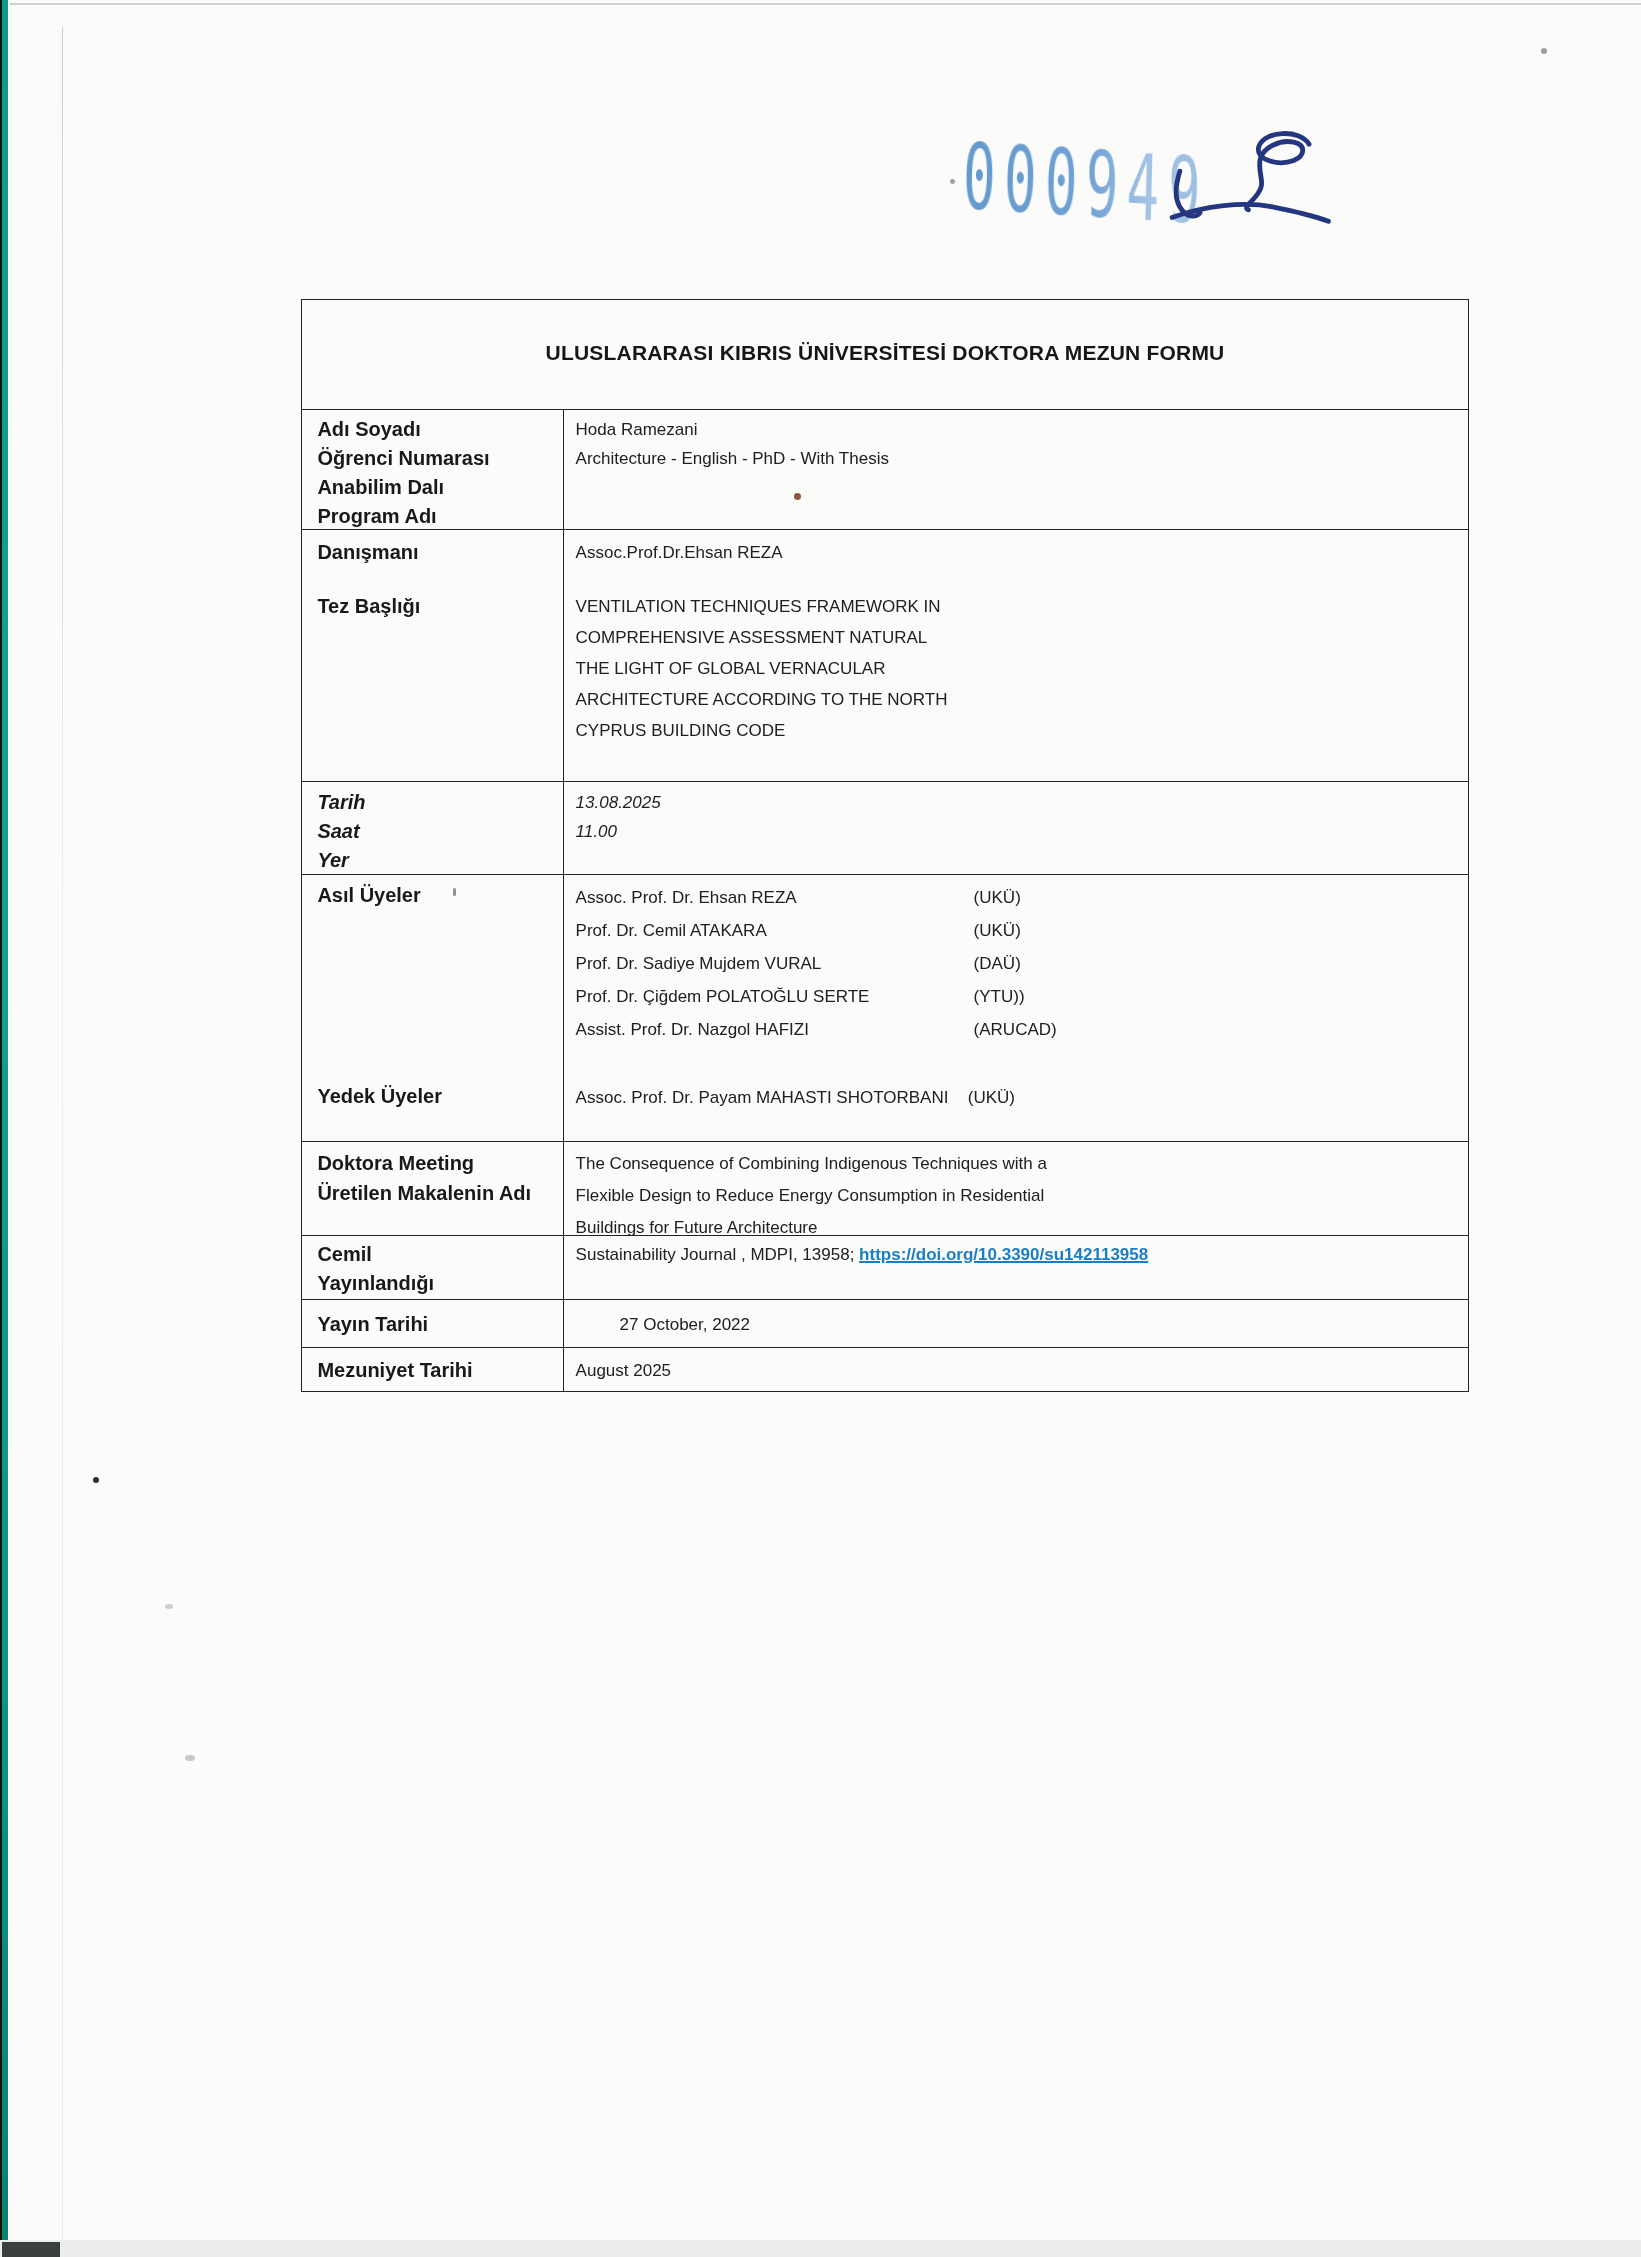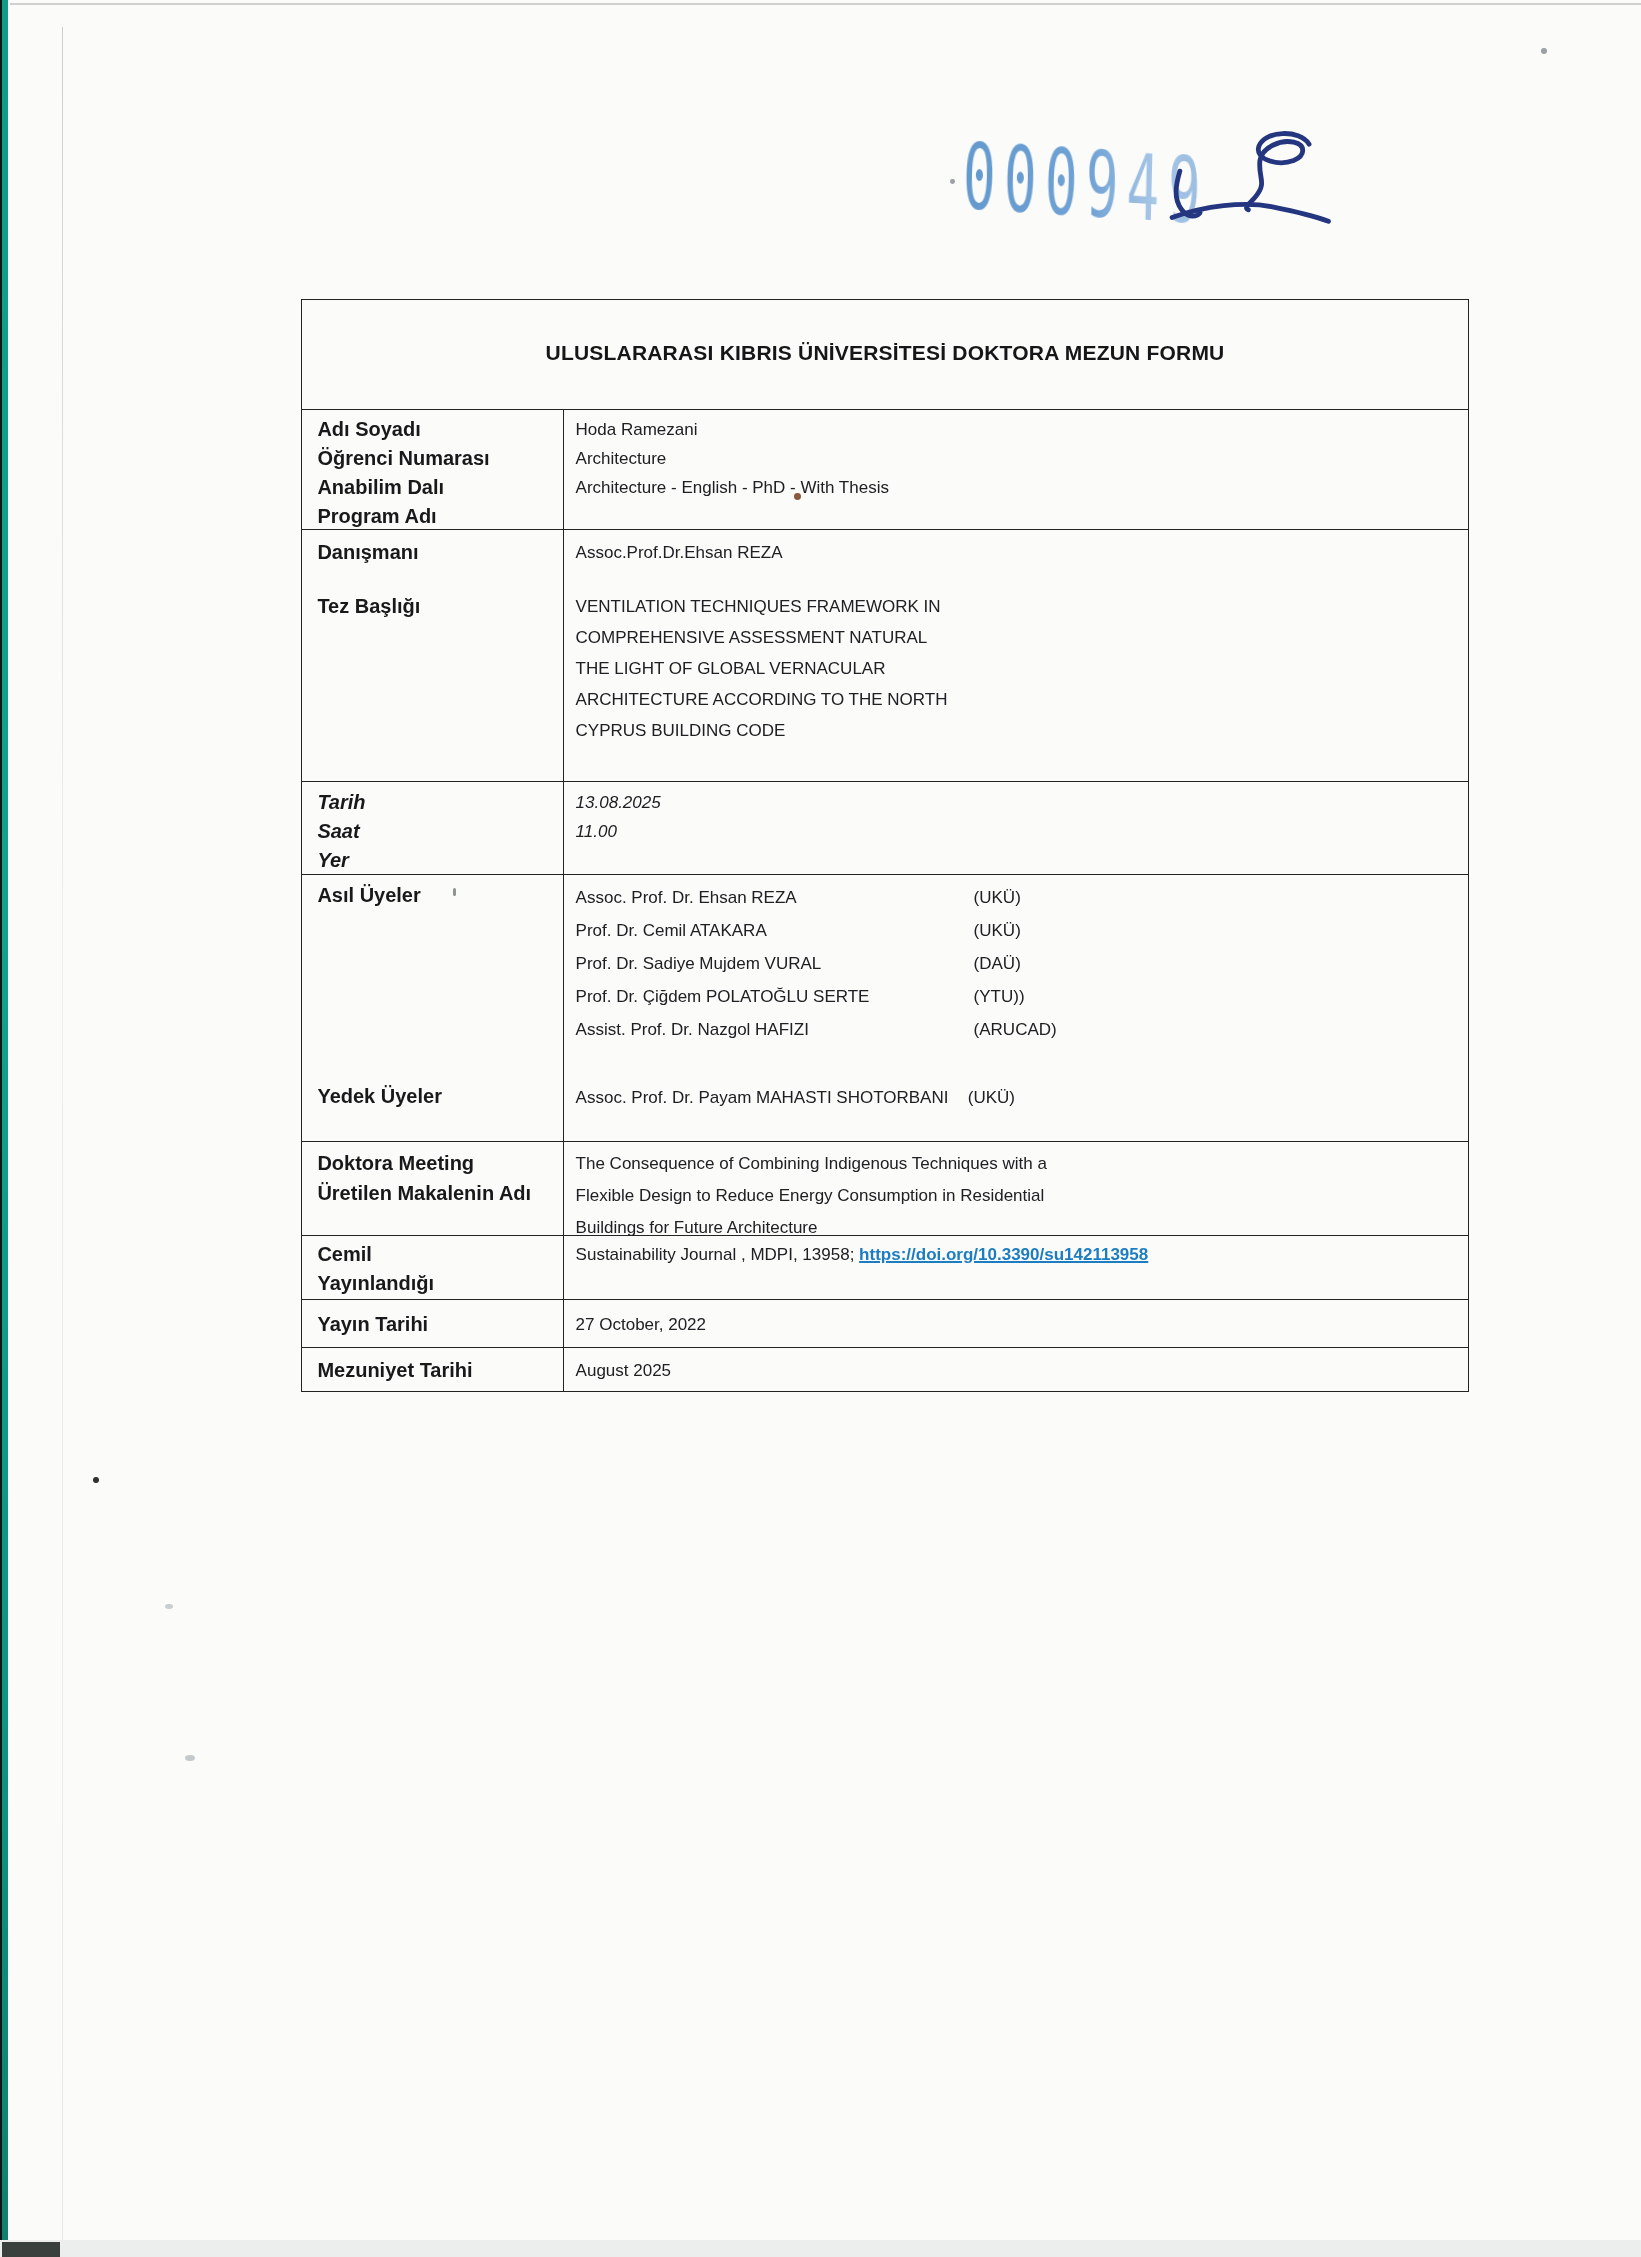--- a/index.html
+++ b/index.html
@@ -43,21 +43,21 @@
   .lbl{font-weight:700;font-size:20px;line-height:29px;color:#19191b;}
   .val{font-size:17px;line-height:29px;color:#202024;}
   
   .r-header{height:109px;}
   .r-student{height:120px;}
   .r-thesis{height:252px;}
   .r-schedule{height:93px;font-style:italic;}
   .r-committee{height:267px;}
   .r-article{height:94px;}
   .r-published{height:64px;}
-  .r-pubdate{height:48px;}
+  .r-pubdate{height:48px;gap:44px;}
   .r-graddate{height:44px;}
   
   .form-title{
     width:100%;text-align:center;padding-top:41px;
     font-weight:700;font-size:21px;letter-spacing:0.2px;color:#161618;
   }
   
   .r-student .lcol,.r-student .vcol{padding-top:4.8px;}
   .r-thesis .lcol,.r-thesis .vcol{padding-top:7.7px;}
   .tez-label{margin-top:25px;}
@@ -113,21 +113,20 @@
 
   <div class="trow r-student">
     <div class="lcol">
       <div class="lbl">Adı Soyadı</div>
       <div class="lbl">Öğrenci Numarası</div>
       <div class="lbl">Anabilim Dalı</div>
       <div class="lbl">Program Adı</div>
     </div>
     <div class="vcol">
       <div class="val">Hoda Ramezani</div>
-      <div class="val">Architecture</div>
       <div class="val">Architecture - English - PhD - With Thesis</div>
     </div>
   </div>
 
   <div class="trow r-thesis">
     <div class="lcol">
       <div class="lbl">Danışmanı</div>
       <div class="lbl tez-label">Tez Başlığı</div>
     </div>
     <div class="vcol">

